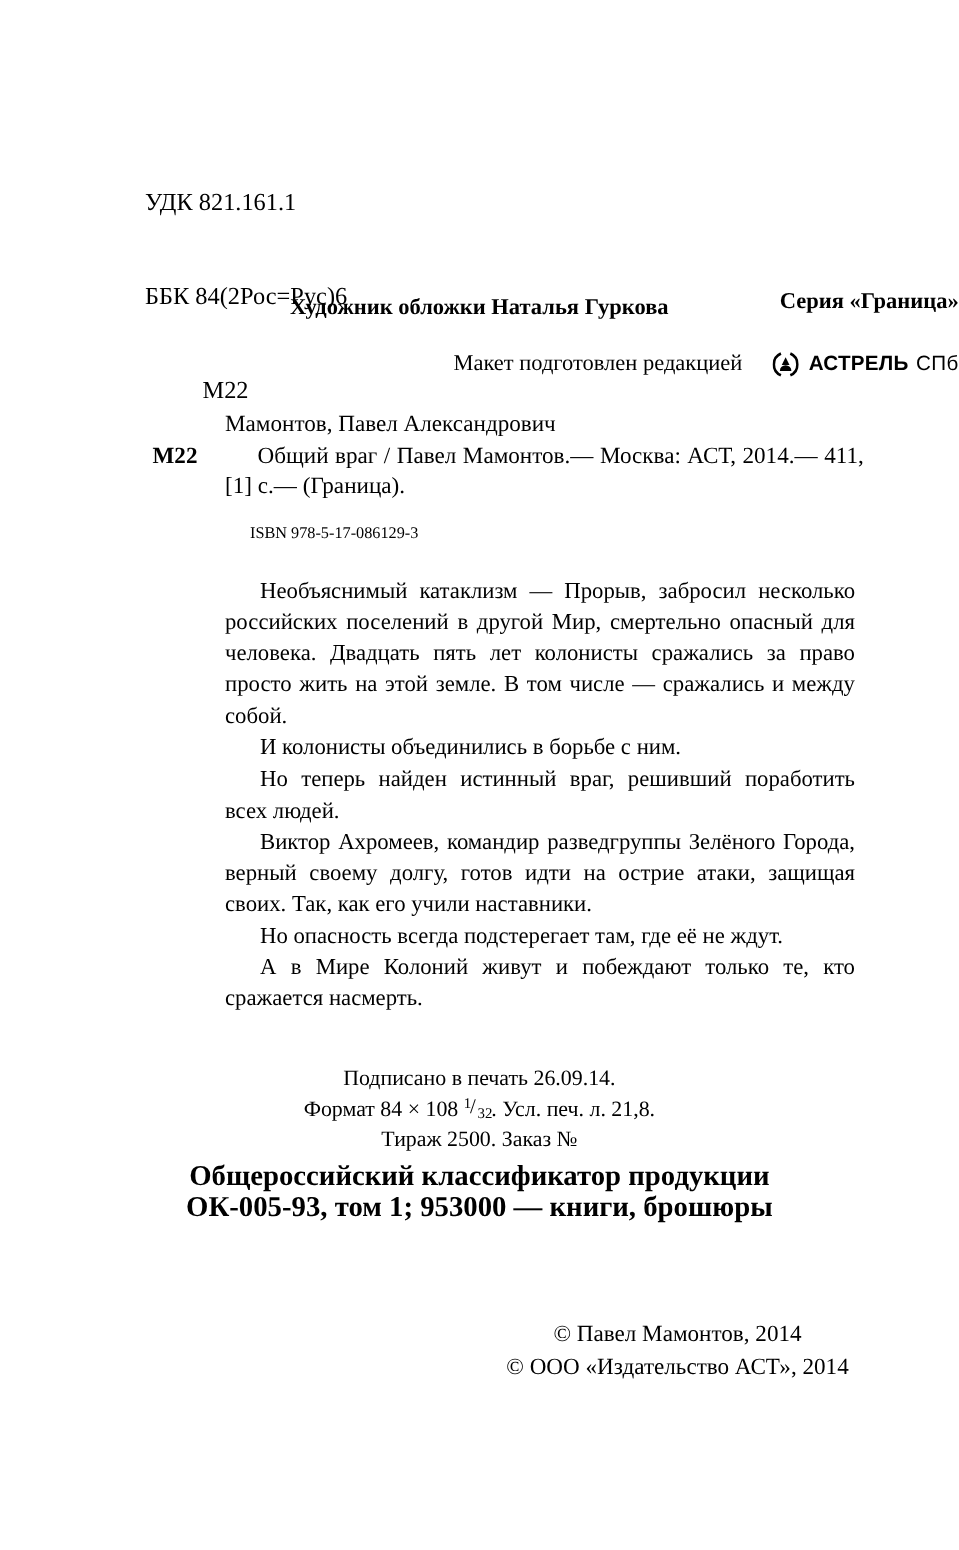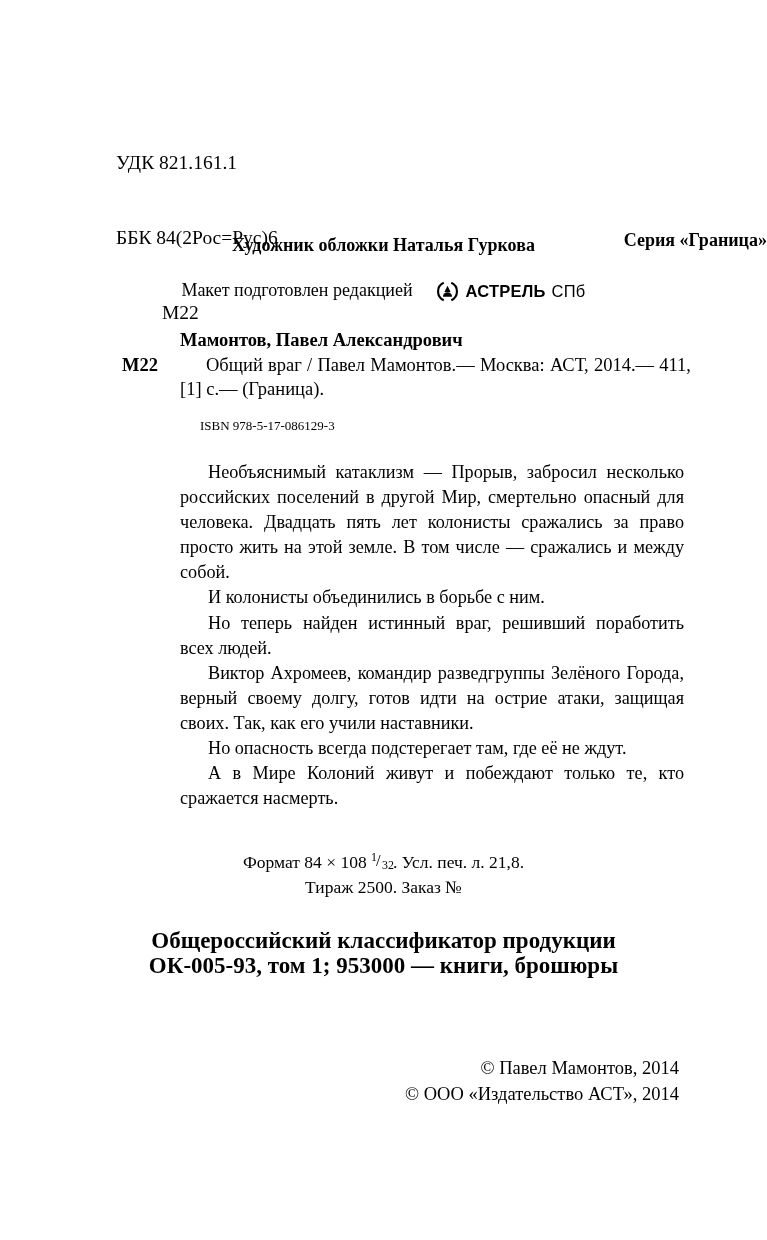--- a/index.html
+++ b/index.html
@@ -56,21 +56,21 @@
     font-weight: bold;
   }
   .artist .name {
   }
 
   .imprint-line {
     position: absolute;
     left: 0;
     right: 0;
     top: 279px;
-    text-align: center;
+    text-align: right;
     font-size: 18px;
     white-space: nowrap;
   }
   .imprint-line .label { vertical-align: middle; }
 
   .logo {
     display: inline-block;
     vertical-align: middle;
     margin-left: 20px;
     white-space: nowrap;
@@ -107,21 +107,21 @@
     position: absolute;
     left: 6px;
     top: 24.5px;
     font-weight: bold;
     font-size: 18.5px;
   }
   .biblio .record {
     margin-left: 64px;
   }
   .biblio .author {
-    font-weight: bold;
+    font-weight: normal;
   }
   .biblio .desc {
     text-indent: 26px;
     text-align: justify;
   }
 
   .isbn {
     position: absolute;
     left: 200px;
     top: 418px;
@@ -190,21 +190,21 @@
     line-height: 25px;
     font-weight: bold;
   }
   .classifier div { white-space: nowrap; }
 
   
   .copyright {
     position: absolute;
     right: 88px;
     top: 1055px;
-    text-align: right;
+    text-align: center;
     font-size: 18.5px;
     line-height: 26px;
   }
   .copyright div { white-space: nowrap; }
 </style>
 </head>
 <body>
 
 <div class="page">
 
@@ -249,20 +249,21 @@
   <div class="annotation">
     <p>Необъяснимый катаклизм — Прорыв, забросил несколько российских поселений в другой Мир, смертельно опасный для человека. Двадцать пять лет колонисты сражались за право просто жить на этой земле. В том числе — сражались и между собой.</p>
     <p>И колонисты объединились в борьбе с ним.</p>
     <p>Но теперь найден истинный враг, решивший поработить всех людей.</p>
     <p>Виктор Ахромеев, командир разведгруппы Зелёного Города, верный своему долгу, готов идти на острие атаки, защищая своих. Так, как его учили наставники.</p>
     <p>Но опасность всегда подстерегает там, где её не ждут.</p>
     <p>А в Мире Колоний живут и побеждают только те, кто сражается насмерть.</p>
   </div>
 
   <div class="colophon">
+    <div>Подписано в печать 26.09.14.</div>
     <div><span>Формат 84 × 108 </span><span class="frac"><span class="num">1</span><span class="sl">/</span><span class="den">32</span></span><span>.  Усл. печ. л. 21,8.</span></div>
     <div>Тираж 2500. Заказ №</div>
   </div>
 
   <div class="classifier">
     <div>Общероссийский классификатор продукции</div>
     <div>ОК-005-93, том 1; 953000 — книги, брошюры</div>
   </div>
 
   <div class="copyright">

